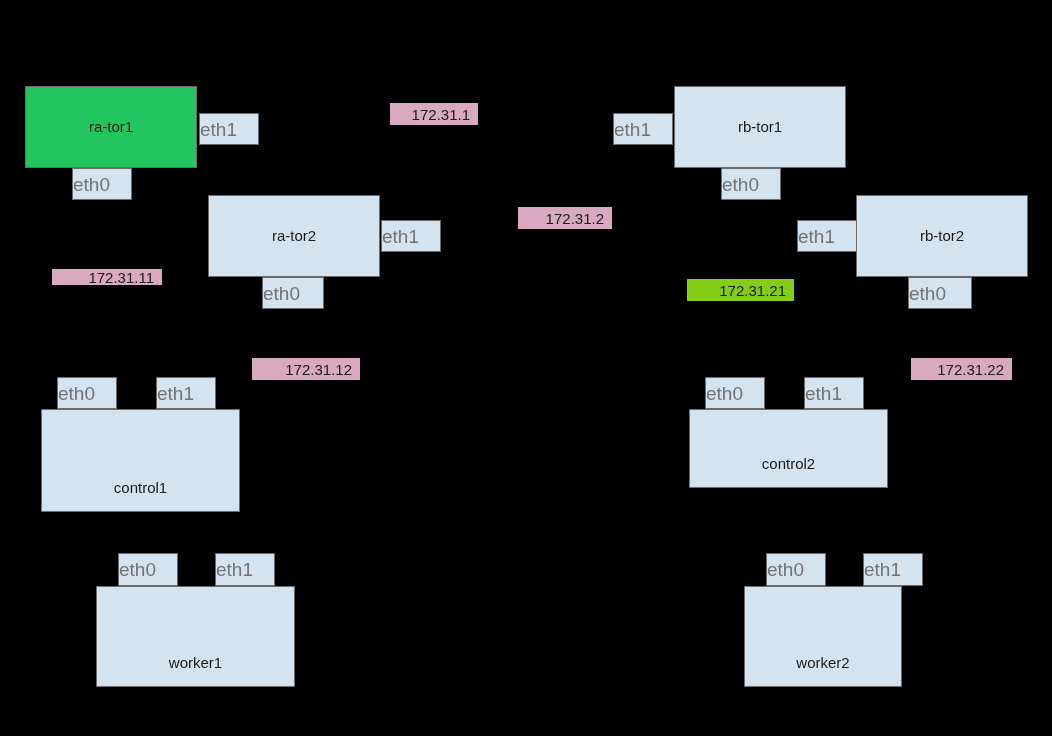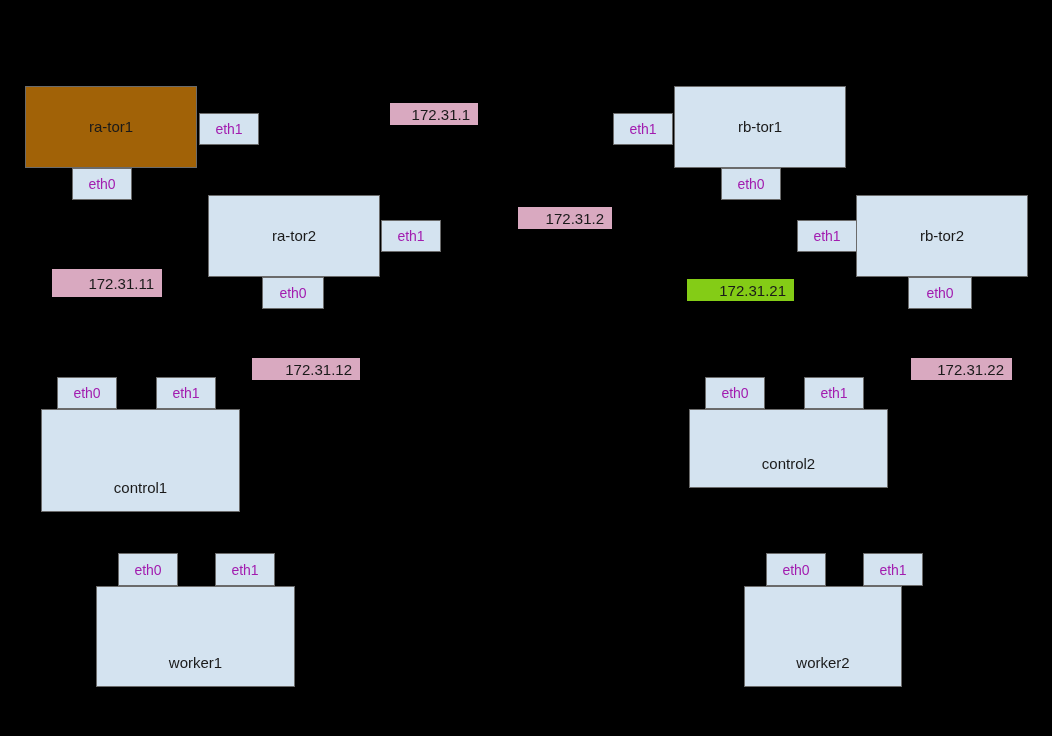--- a/index.html
+++ b/index.html
@@ -43,25 +43,25 @@
     top: 32px;
   }
   .node.host > .node-label {
     bottom: 16px;
   }
   .iface {
     position: absolute;
     box-sizing: border-box;
     background: #d4e3f0;
     border: 1px solid #6b6b6b;
-    color: #a21caf;
-    font-size: 14px;
+    color: #737373;
+    font-size: 19px;
     display: flex;
     align-items: center;
-    justify-content: center;
+    justify-content: flex-start;
     line-height: 1;
     z-index: 3;
   }
   .subnet {
     position: absolute;
     box-sizing: border-box;
     background: #d9a9c0;
     color: #1a1a1a;
     font-size: 15px;
     display: flex;
@@ -70,21 +70,21 @@
     line-height: 1;
     padding: 0 8px;
     z-index: 2;
   }
 </style>
 </head>
 <body>
 
 <div id="canvas" style="width: 1052px; height: 736px; background: rgb(0, 0, 0);">
 
-<div class="node switch" style="left: 25px; top: 86px; width: 172px; height: 82px; background: #a16207; border-color: rgb(107, 107, 107);">
+<div class="node switch" style="left: 25px; top: 86px; width: 172px; height: 82px; background: #22c55e; border-color: rgb(107, 107, 107);">
       <span class="node-label">ra-tor1</span>
     </div>
     <div class="iface" style="left: 199px; top: 113px; width: 60px; height: 32px; background: rgb(212, 227, 240); border-color: rgb(107, 107, 107);">
       <span>eth1</span>
     </div>
     <div class="iface" style="left: 72px; top: 168px; width: 60px; height: 32px; background: rgb(212, 227, 240); border-color: rgb(107, 107, 107);">
       <span>eth0</span>
     </div>
     <div class="node switch" style="left: 208px; top: 195px; width: 172px; height: 82px; background: rgb(212, 227, 240); border-color: rgb(107, 107, 107);">
       <span class="node-label">ra-tor2</span>
@@ -148,21 +148,21 @@
     </div>
     <div class="iface" style="left: 863px; top: 553px; width: 60px; height: 33px; background: rgb(212, 227, 240); border-color: rgb(107, 107, 107);">
       <span>eth1</span>
     </div>
     <div class="subnet" style="left: 390px; top: 103px; width: 88px; height: 22px; background: rgb(217, 169, 192);">
       <span>172.31.1</span>
     </div>
     <div class="subnet" style="left: 518px; top: 207px; width: 94px; height: 22px; background: rgb(217, 169, 192);">
       <span>172.31.2</span>
     </div>
-    <div class="subnet" style="left: 52px; top: 269px; width: 110px; height: 28px; background: rgb(217, 169, 192);">
+    <div class="subnet" style="left: 52px; top: 269px; width: 110px; height: 16px; background: rgb(217, 169, 192);">
       <span>172.31.11</span>
     </div>
     <div class="subnet" style="left: 687px; top: 279px; width: 107px; height: 22px; background: #84cc16;">
       <span>172.31.21</span>
     </div>
     <div class="subnet" style="left: 252px; top: 358px; width: 108px; height: 22px; background: rgb(217, 169, 192);">
       <span>172.31.12</span>
     </div>
     <div class="subnet" style="left: 911px; top: 358px; width: 101px; height: 22px; background: rgb(217, 169, 192);">
       <span>172.31.22</span>

